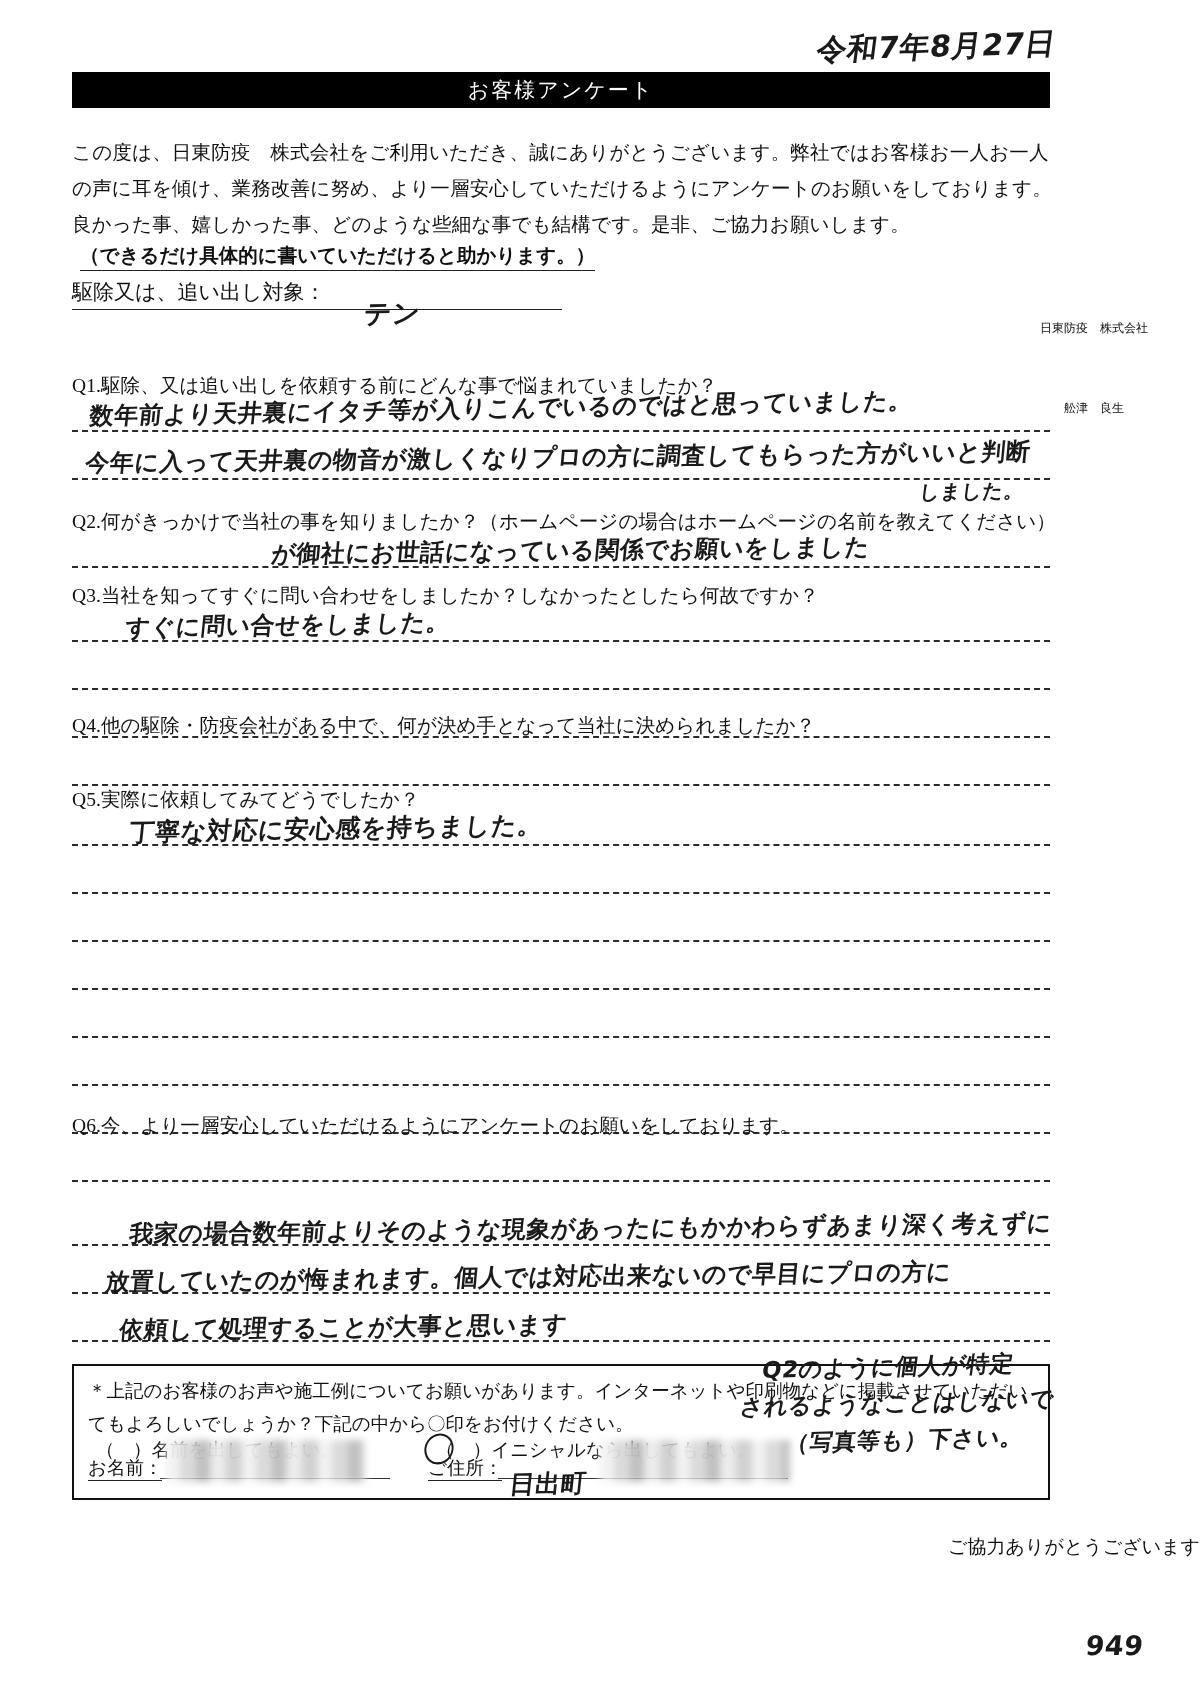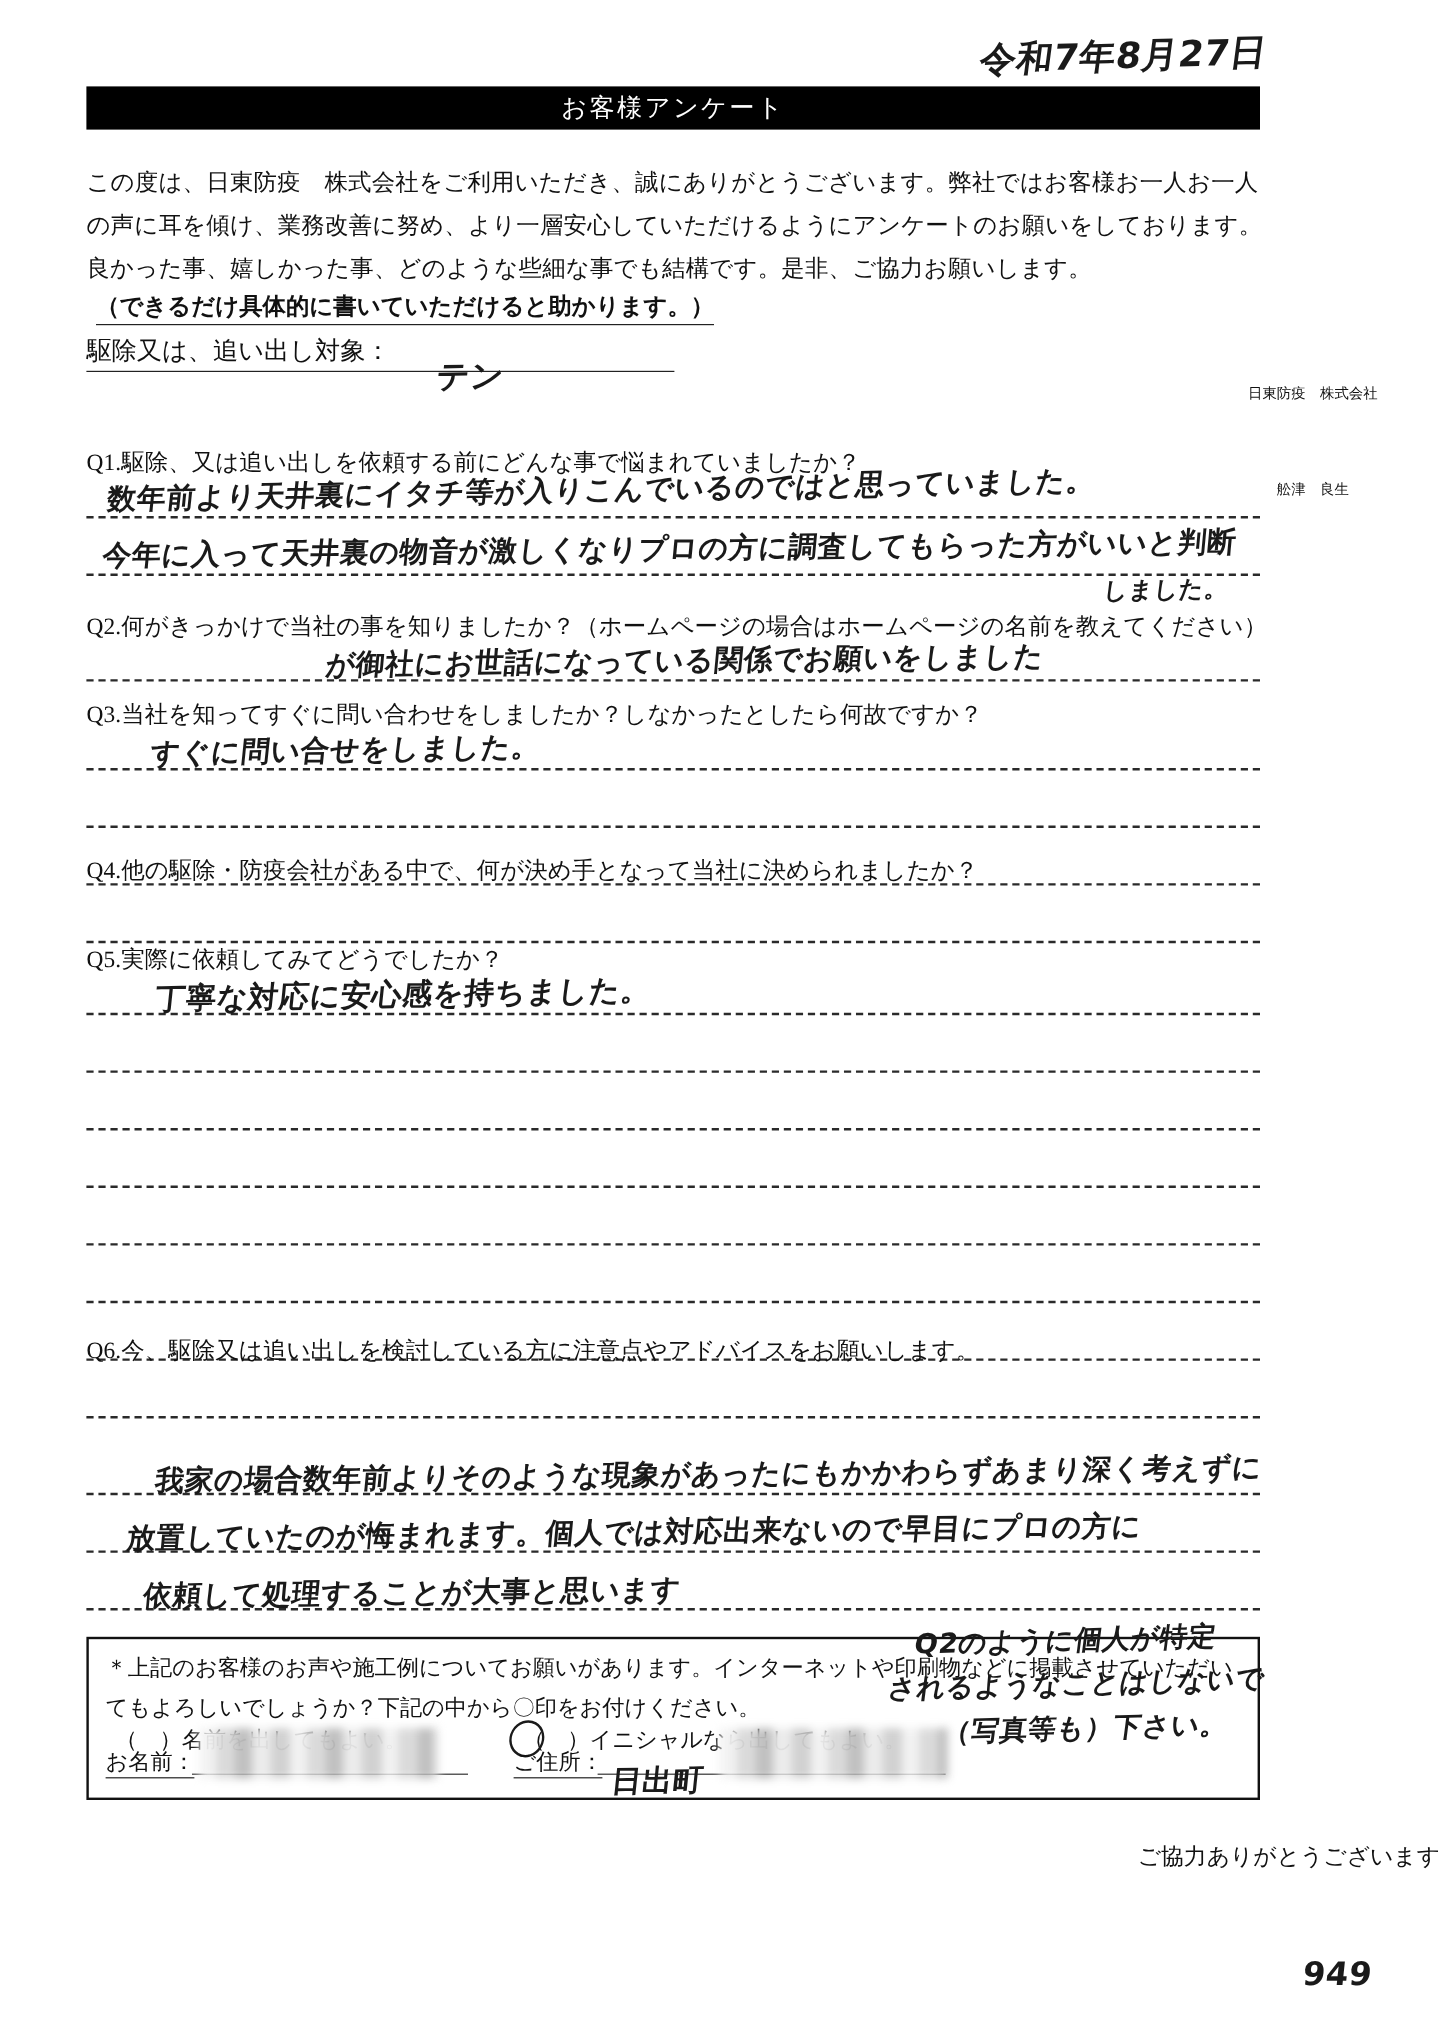--- a/index.html
+++ b/index.html
@@ -247,21 +247,21 @@
   <div class="rule" style="top:844px;"></div>
   <div class="hw" style="left:128px; top:816px; font-size:25px;">丁寧な対応に安心感を持ちました。</div>
   <div class="rule" style="top:892px;"></div>
   <div class="rule" style="top:940px;"></div>
   <div class="rule" style="top:988px;"></div>
   <div class="rule" style="top:1036px;"></div>
   <div class="rule" style="top:1084px;"></div>
   <div class="rule" style="top:1132px;"></div>
   <div class="rule" style="top:1180px;"></div>
 
-  <div class="q" style="top:1112px;">Q6.今、駆除又は追い出しを検討している方に注意点やアドバイスをお願いします。</div>
+  <div class="q" style="top:1112px;">Q6.今、より一層安心していただけるようにアンケートのお願いをしております。</div>
   <div class="rule" style="top:1244px;"></div>
   <div class="rule" style="top:1292px;"></div>
   <div class="rule" style="top:1340px;"></div>
   <div class="hw s3" style="left:128px; top:1218px; font-size:24px;">我家の場合数年前よりそのような現象があったにもかかわらずあまり深く考えずに</div>
   <div class="hw s3" style="left:104px; top:1266px; font-size:24px;">放置していたのが悔まれます。個人では対応出来ないので早目にプロの方に</div>
   <div class="hw s3" style="left:118px; top:1314px; font-size:24px;">依頼して処理することが大事と思います</div>
 
   <div class="consent-box"></div>
   <div class="consent-text">＊上記のお客様のお声や施工例についてお願いがあります。インターネットや印刷物などに掲載させていただいてもよろしいでしょうか？下記の中から〇印をお付けください。</div>
   <div class="consent-opts">

